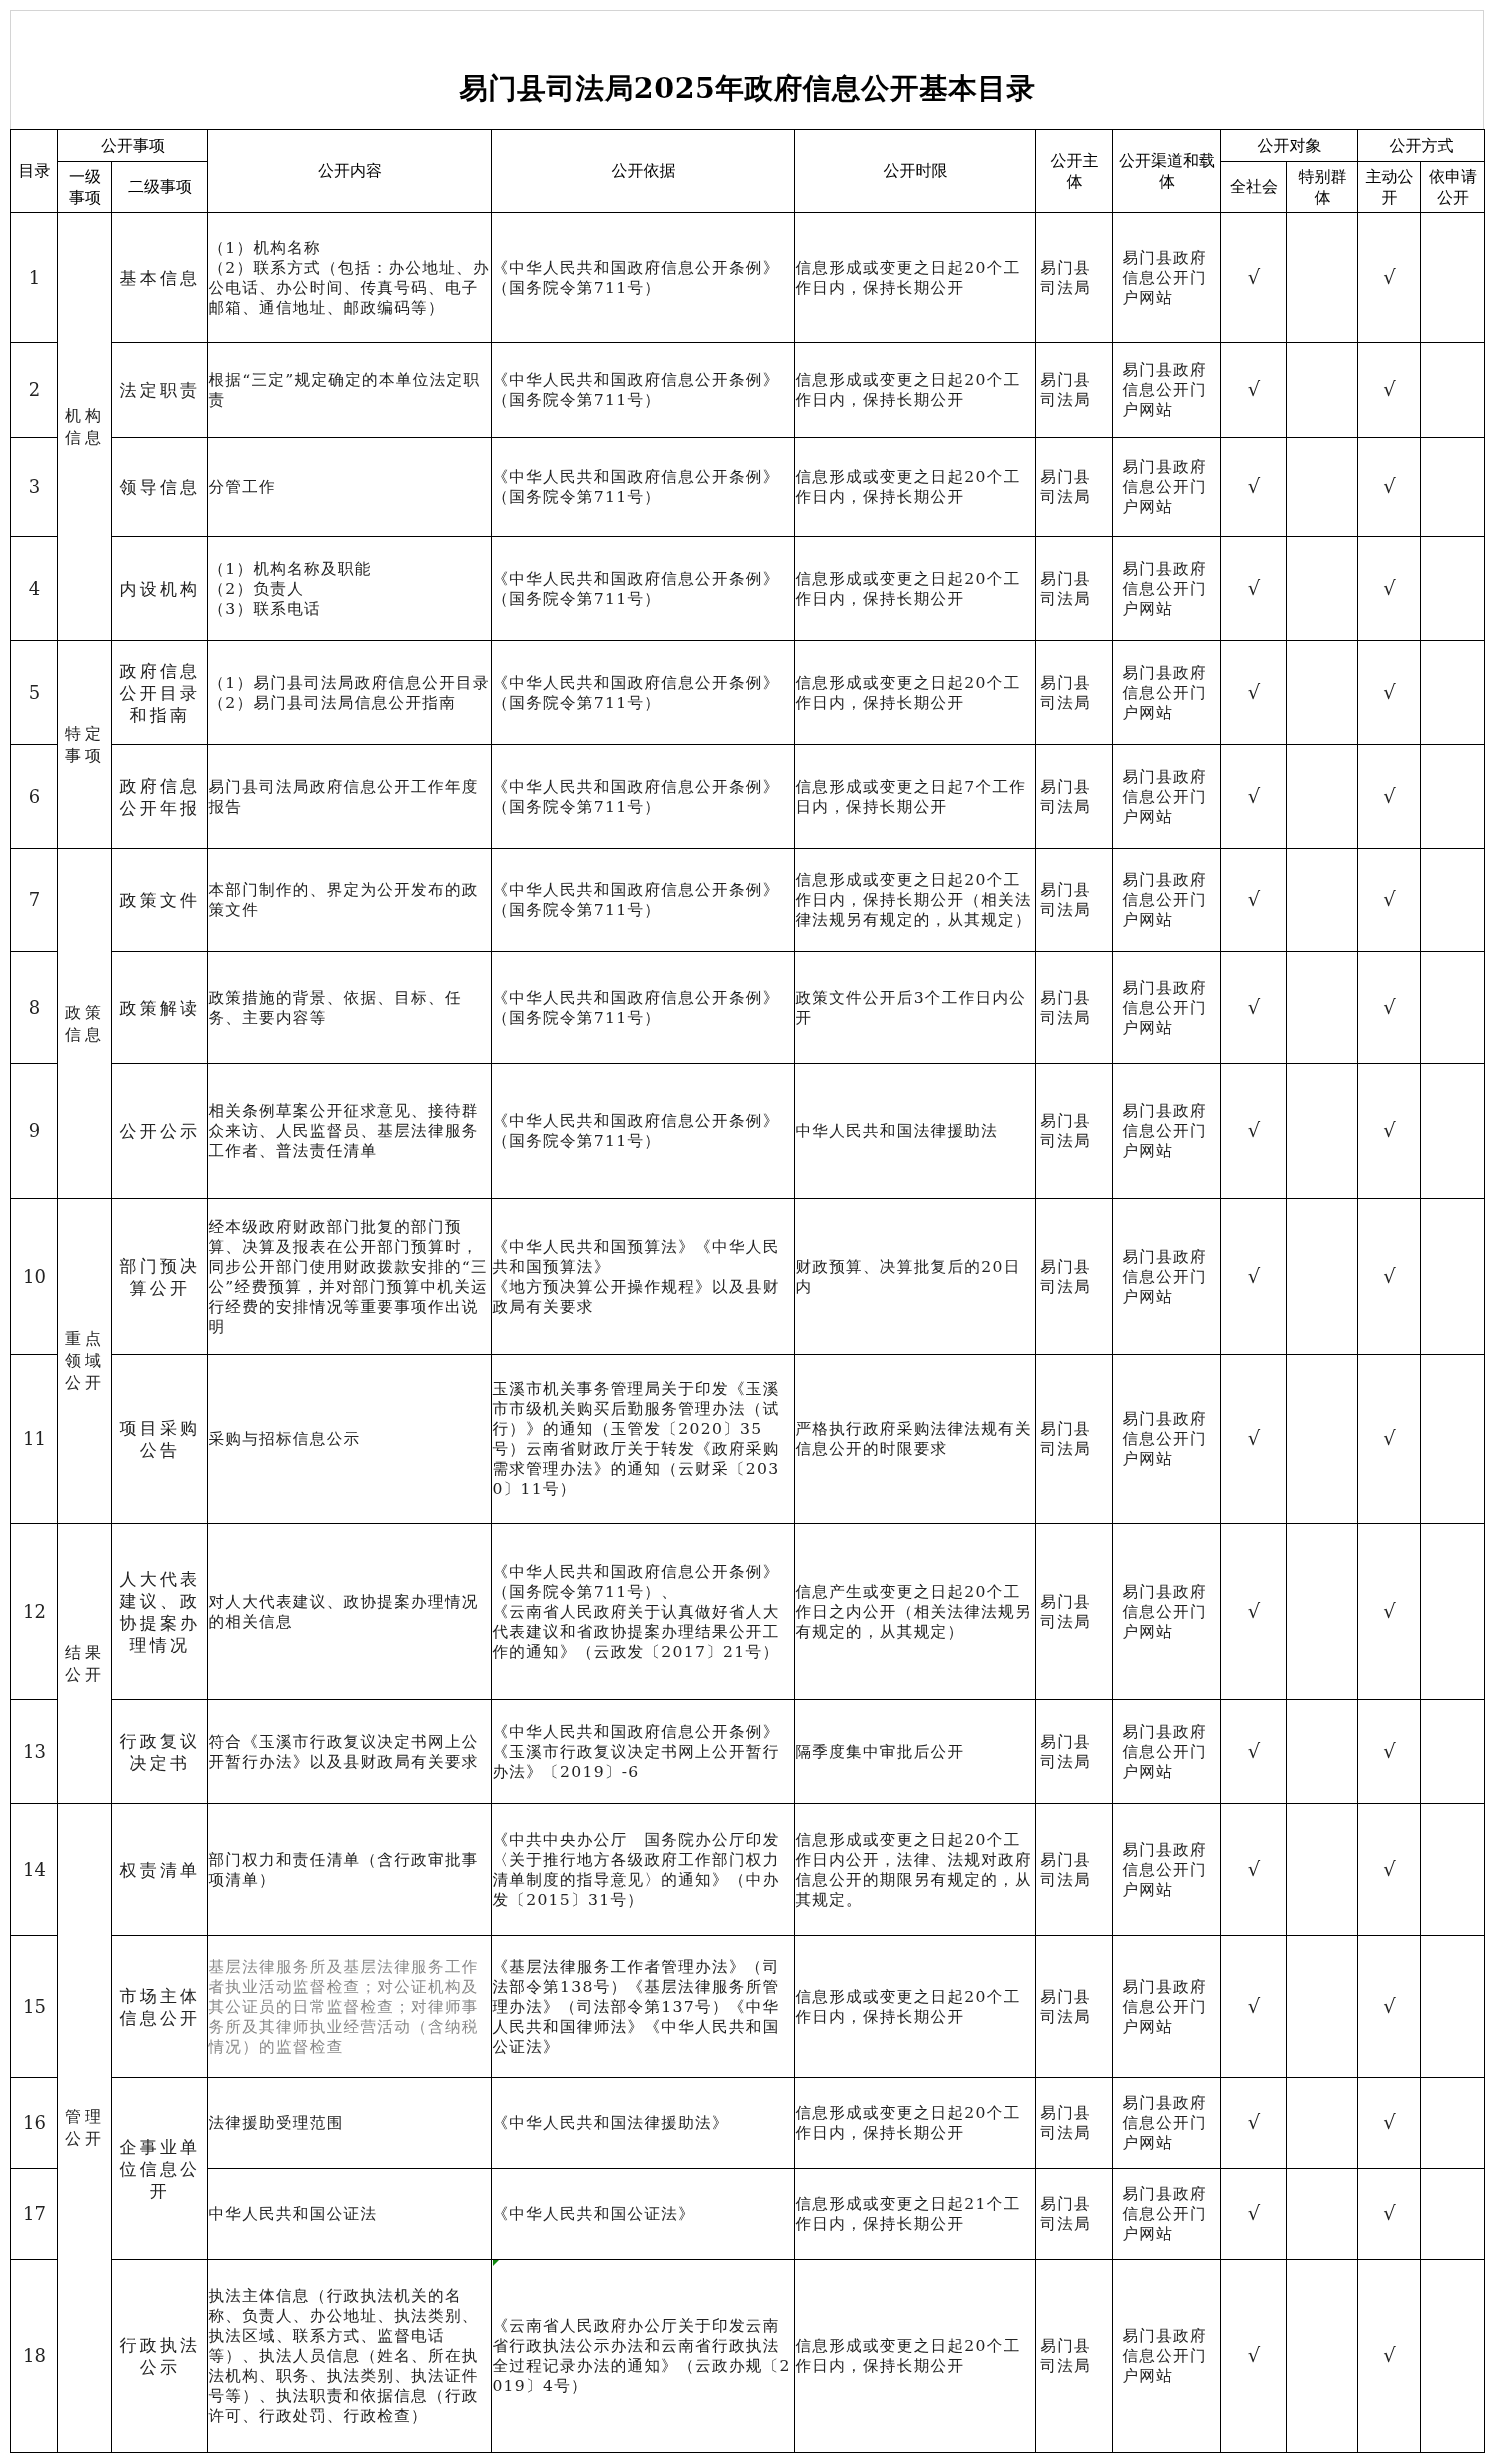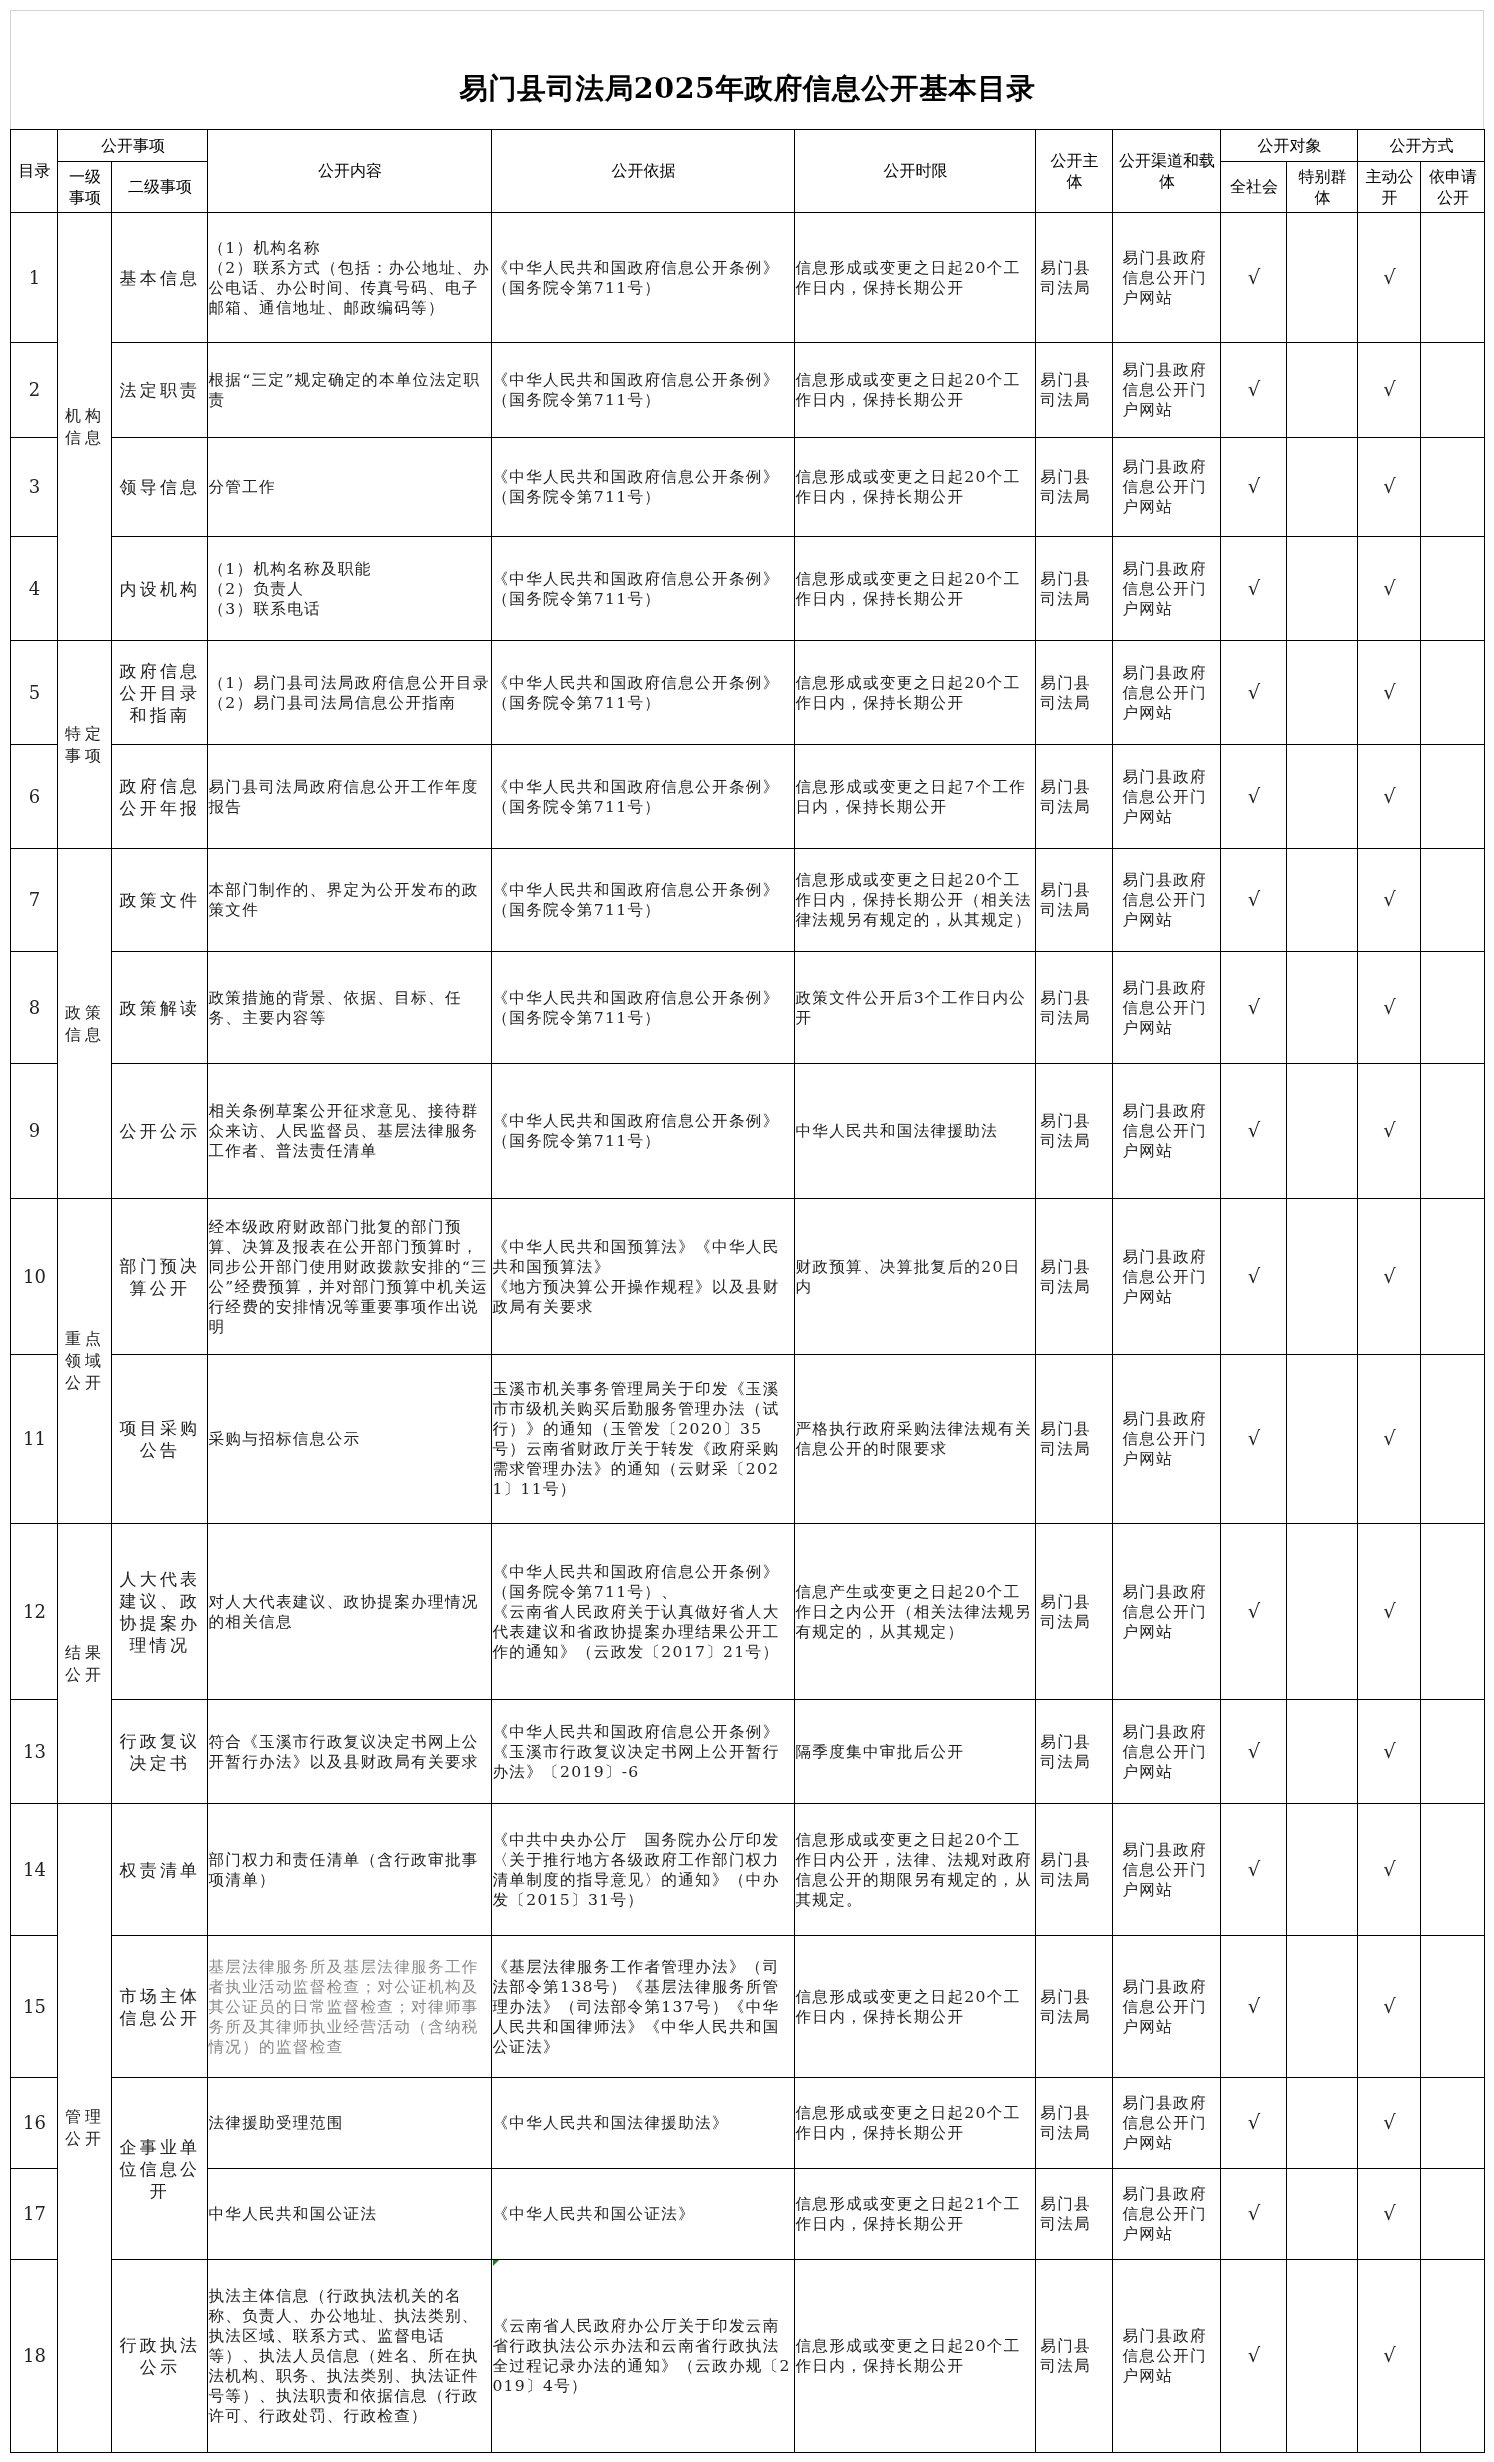--- a/index.html
+++ b/index.html
@@ -225,21 +225,21 @@
         <td class="mark"></td>
         <td class="mark"><span>√</span></td>
         <td class="mark"></td>
       </tr>
       <tr style="height: 169px;">
         <td class="num">11</td>
         <td class="lvl2">项目采购公告</td>
         <td class="left">
           <span class="content-line">采购与招标信息公示</span>
         </td>
-        <td class="left" style="white-space:pre-line">玉溪市机关事务管理局关于印发《玉溪市市级机关购买后勤服务管理办法（试行）》的通知（玉管发〔2020〕35号）云南省财政厅关于转发《政府采购需求管理办法》的通知（云财采〔2021〕11号）</td>
+        <td class="left" style="white-space:pre-line">玉溪市机关事务管理局关于印发《玉溪市市级机关购买后勤服务管理办法（试行）》的通知（玉管发〔2020〕35号）云南省财政厅关于转发《政府采购需求管理办法》的通知（云财采〔2030〕11号）</td>
         <td class="left">严格执行政府采购法律法规有关信息公开的时限要求</td>
         <td class="left" style="padding:0 6.5px 0 3.9px">易门县司法局</td>
         <td class="center" style="padding:0 9px">易门县政府信息公开门户网站</td>
         <td class="mark"><span>√</span></td>
         <td class="mark"></td>
         <td class="mark"><span>√</span></td>
         <td class="mark"></td>
       </tr>
       <tr style="height: 176px;">
         <td class="num">12</td>

